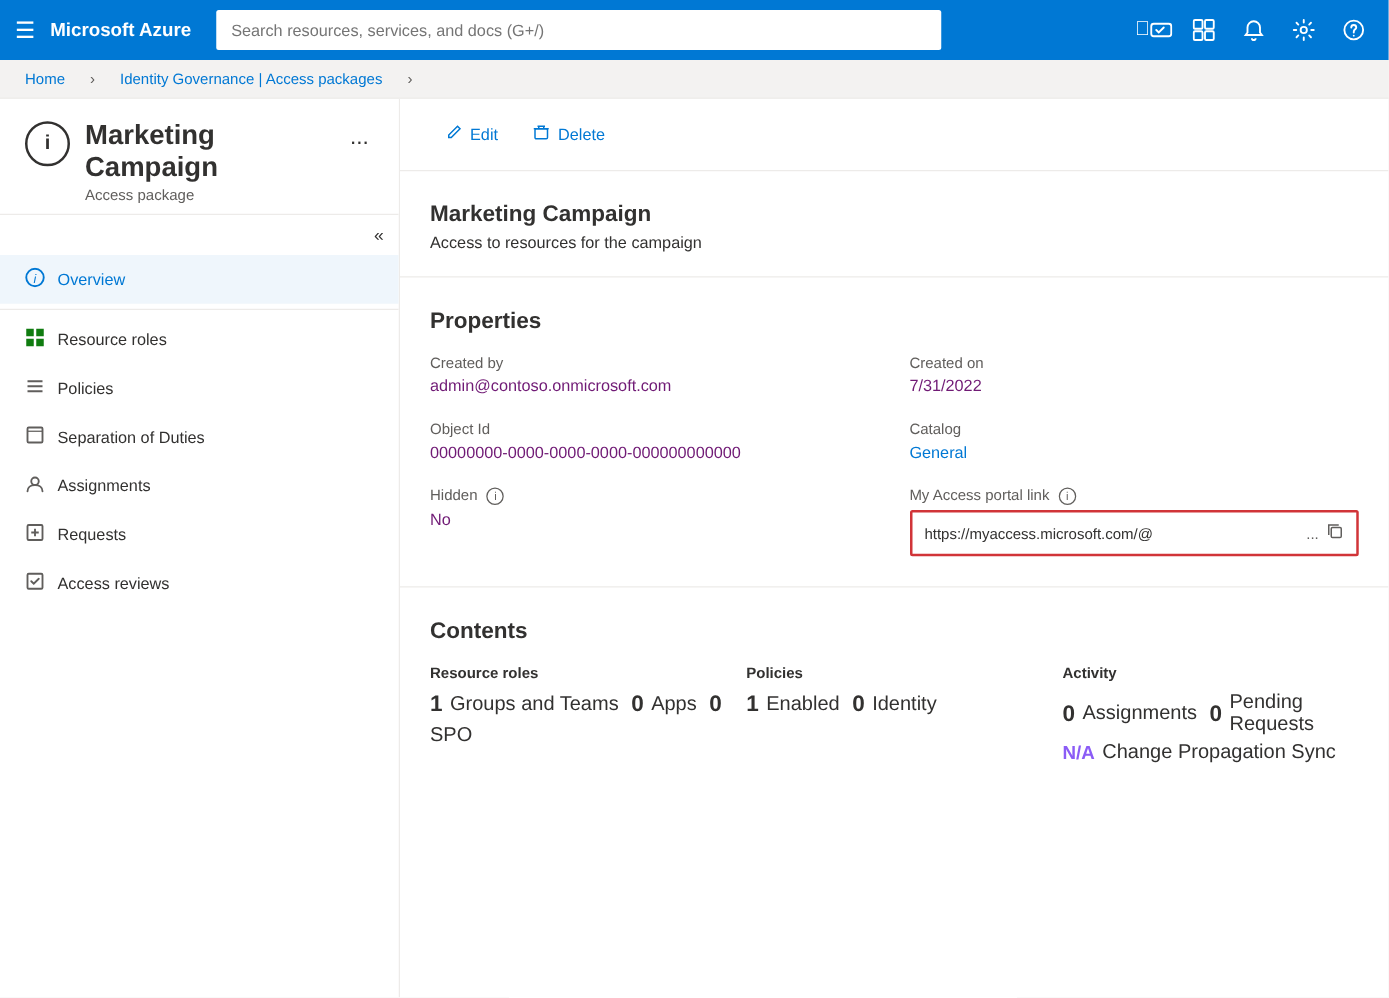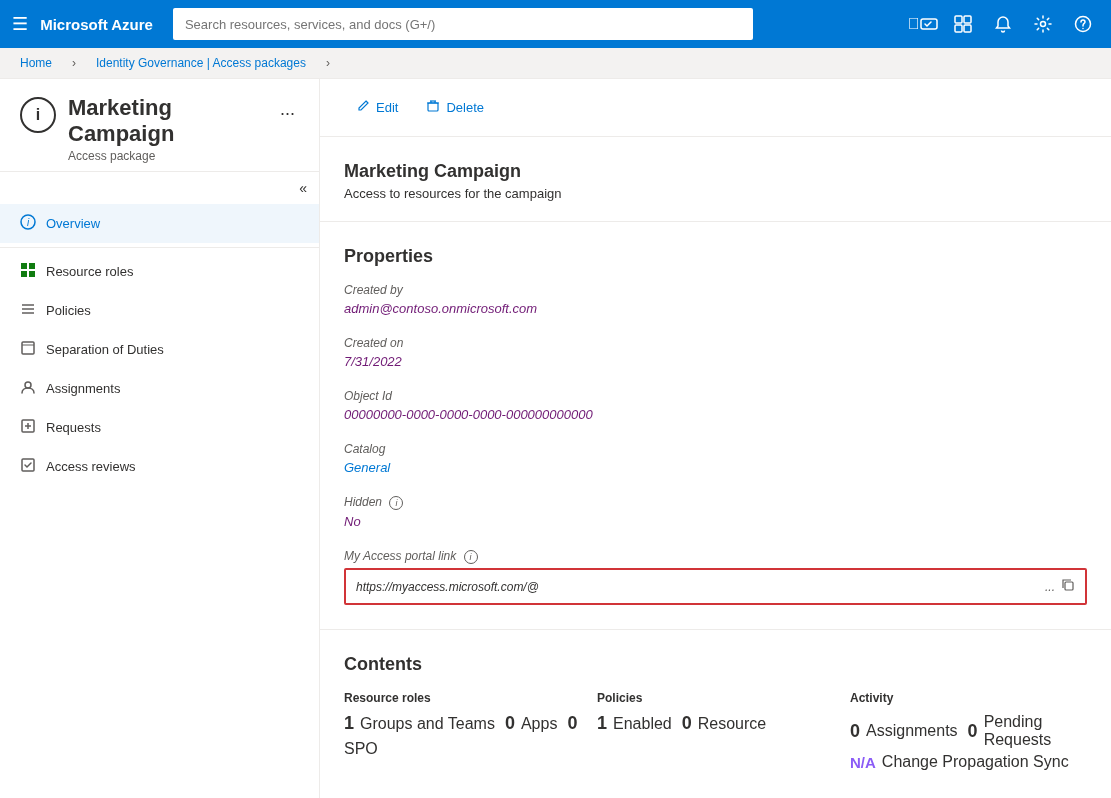--- a/index.html
+++ b/index.html
@@ -139,23 +139,22 @@
     .section-subtitle { font-size: 13px; color: #323130; }
 
     
     .properties-section {
       padding: 24px 24px 24px 24px;
       border-bottom: 1px solid #edebe9;
     }
     .properties-title { font-size: 18px; font-weight: 600; margin-bottom: 16px; }
     .properties-grid {
       display: grid;
-      grid-template-columns: 1fr;
+      grid-template-columns: 1fr 1fr;
       gap: 20px 24px;
-      font-style: italic;
     }
     .prop-label { font-size: 12px; color: #605e5c; margin-bottom: 4px; }
     .prop-value { font-size: 13px; color: #701a75; }
     .prop-value.link { color: #0078d4; cursor: pointer; text-decoration: none; }
 
     
     .portal-link-box {
       border: 2px solid #d13438;
       padding: 8px 10px;
       display: flex;
@@ -471,21 +470,21 @@
                 <span class="count-label">SPO</span>
               </div>
             </div>
 
             <div>
               <div class="contents-col-label">Policies</div>
               <div class="contents-items">
                 <span class="count-num">1</span>
                 <span class="count-label">Enabled</span>
                 <span class="count-num">0</span>
-                <span class="count-label">Resource</span>
+                <span class="count-label">Identity</span>
               </div>
             </div>
 
             <div>
               <div class="contents-col-label">Activity</div>
               <div class="activity-row">
                 <span class="count-num">0</span>
                 <span class="count-label">Assignments</span>
                 <span class="count-num">0</span>
                 <span class="count-label">Pending Requests</span>

